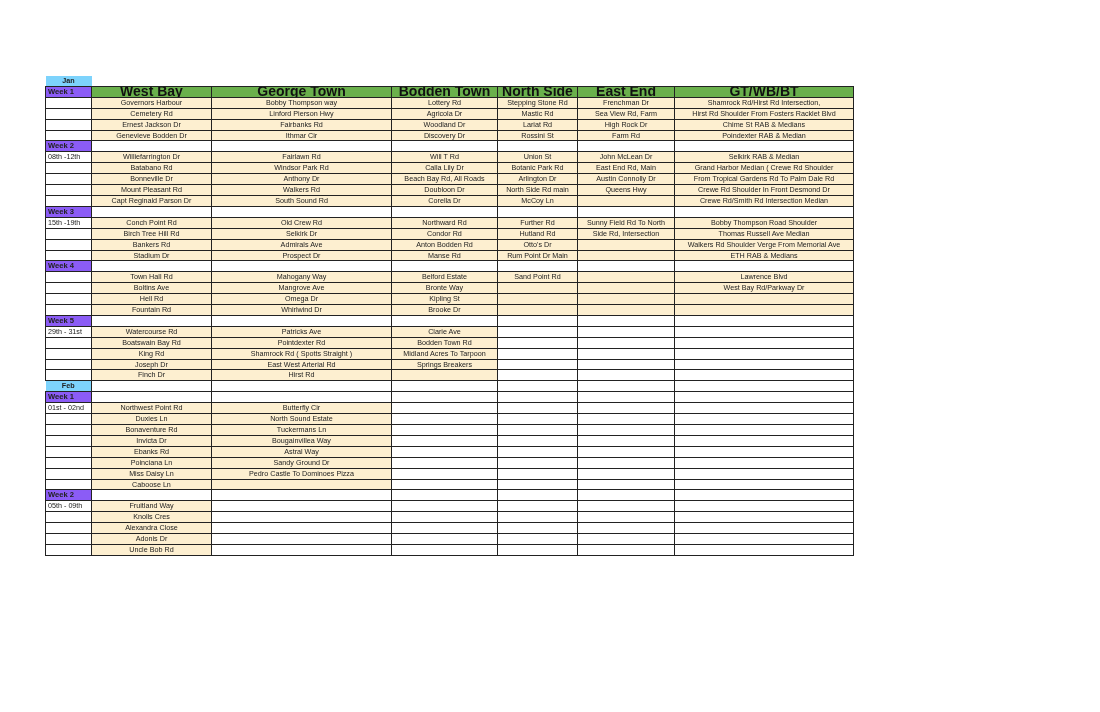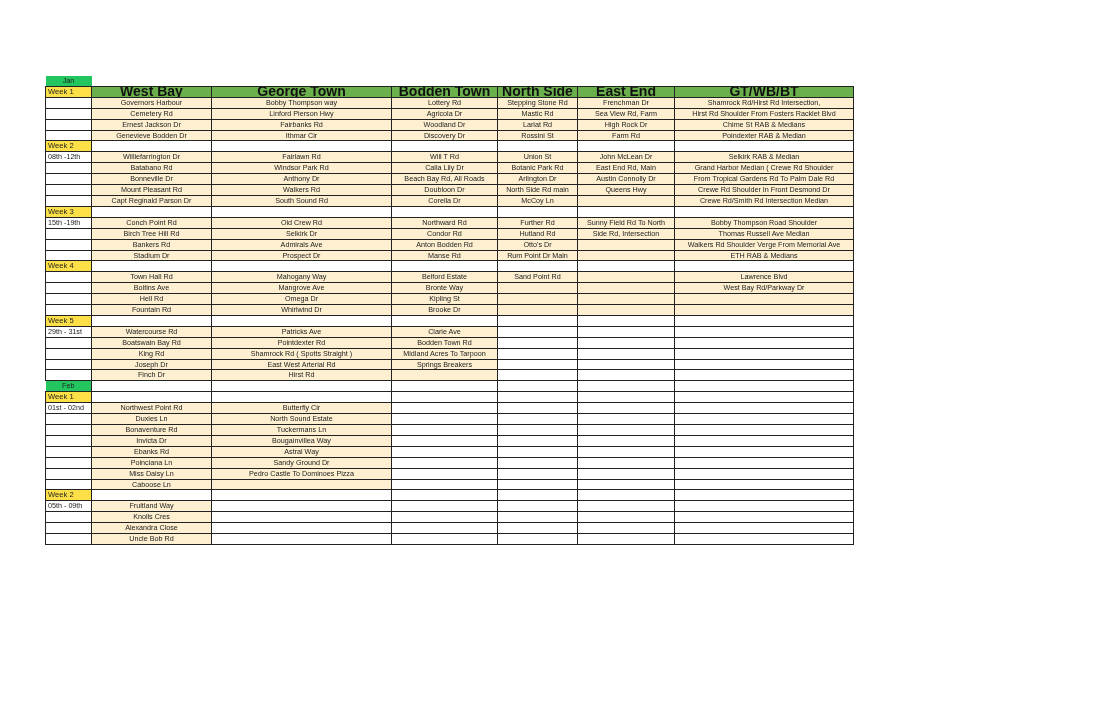--- a/index.html
+++ b/index.html
@@ -1,23 +1,23 @@
 <!DOCTYPE html>
 <html><head>
 <meta charset="utf-8">
 <style>
   html, body { margin:0; padding:0; background:#ffffff; }
   body { width:1100px; height:712px; position:relative; overflow:hidden; font-family:"Liberation Sans", sans-serif; }
   .title { position:absolute; left:73px; top:50px; font-size:10.5px; font-weight:bold; color:#111; font-family:"Liberation Sans", sans-serif;margin-top:48px; }
   table.sched { position:absolute; left:45px; top:76px; border-collapse:collapse; table-layout:fixed; font-family:"Liberation Sans", sans-serif; font-size:7.2px; color:#222; }
   table.sched td { height:9.9px; padding:0; border:1px solid #222; text-align:center; white-space:nowrap; overflow:hidden; line-height:9.9px; }
   table.sched td.lbl { text-align:left; padding-left:2px; }
-  td.month { background:#22c55e; font-weight:normal; border:none !important; text-align:left; padding-left:2px; }
+  td.month { background:#7dd3fc; font-weight:bold; border:none !important; text-align:left; padding-left:2px; }
   td.blank-top { border:none !important; background:transparent; }
-  td.week { background:#fde047; font-weight:normal; font-size:7.6px; }
+  td.week { background:#8b5cf6; font-weight:bold; font-size:7.6px; }
   td.hdr { background:#6ab04c; font-weight:bold; font-size:14px; color:#111; border:1px solid #222; }
   td.tan { background:#fdefd0; }
   td.white { background:#ffffff; }
   col.c0 { width:46px; } col.c1 { width:120px; } col.c2 { width:180px; } col.c3 { width:106px; }
   col.c4 { width:80px; } col.c5 { width:97px; } col.c6 { width:179px; }
 </style>
 </head>
 <body>
 
 <div class="title">BUSH CUTTING MAINTENANCE SCHEDULE January - February 2024</div>
@@ -406,20 +406,29 @@
         <td class="white"></td>
         <td class="tan">Alexandra Close</td>
         <td class="white"></td>
         <td class="white"></td>
         <td class="white"></td>
         <td class="white"></td>
         <td class="white"></td>
       </tr>
       <tr>
         <td class="white"></td>
+        <td class="tan">Adonis Dr</td>
+        <td class="white"></td>
+        <td class="white"></td>
+        <td class="white"></td>
+        <td class="white"></td>
+        <td class="white"></td>
+      </tr>
+      <tr>
+        <td class="white"></td>
         <td class="tan">Uncle Bob Rd</td>
         <td class="white"></td>
         <td class="white"></td>
         <td class="white"></td>
         <td class="white"></td>
         <td class="white"></td>
       </tr>
     </tbody>
 </table>
 

